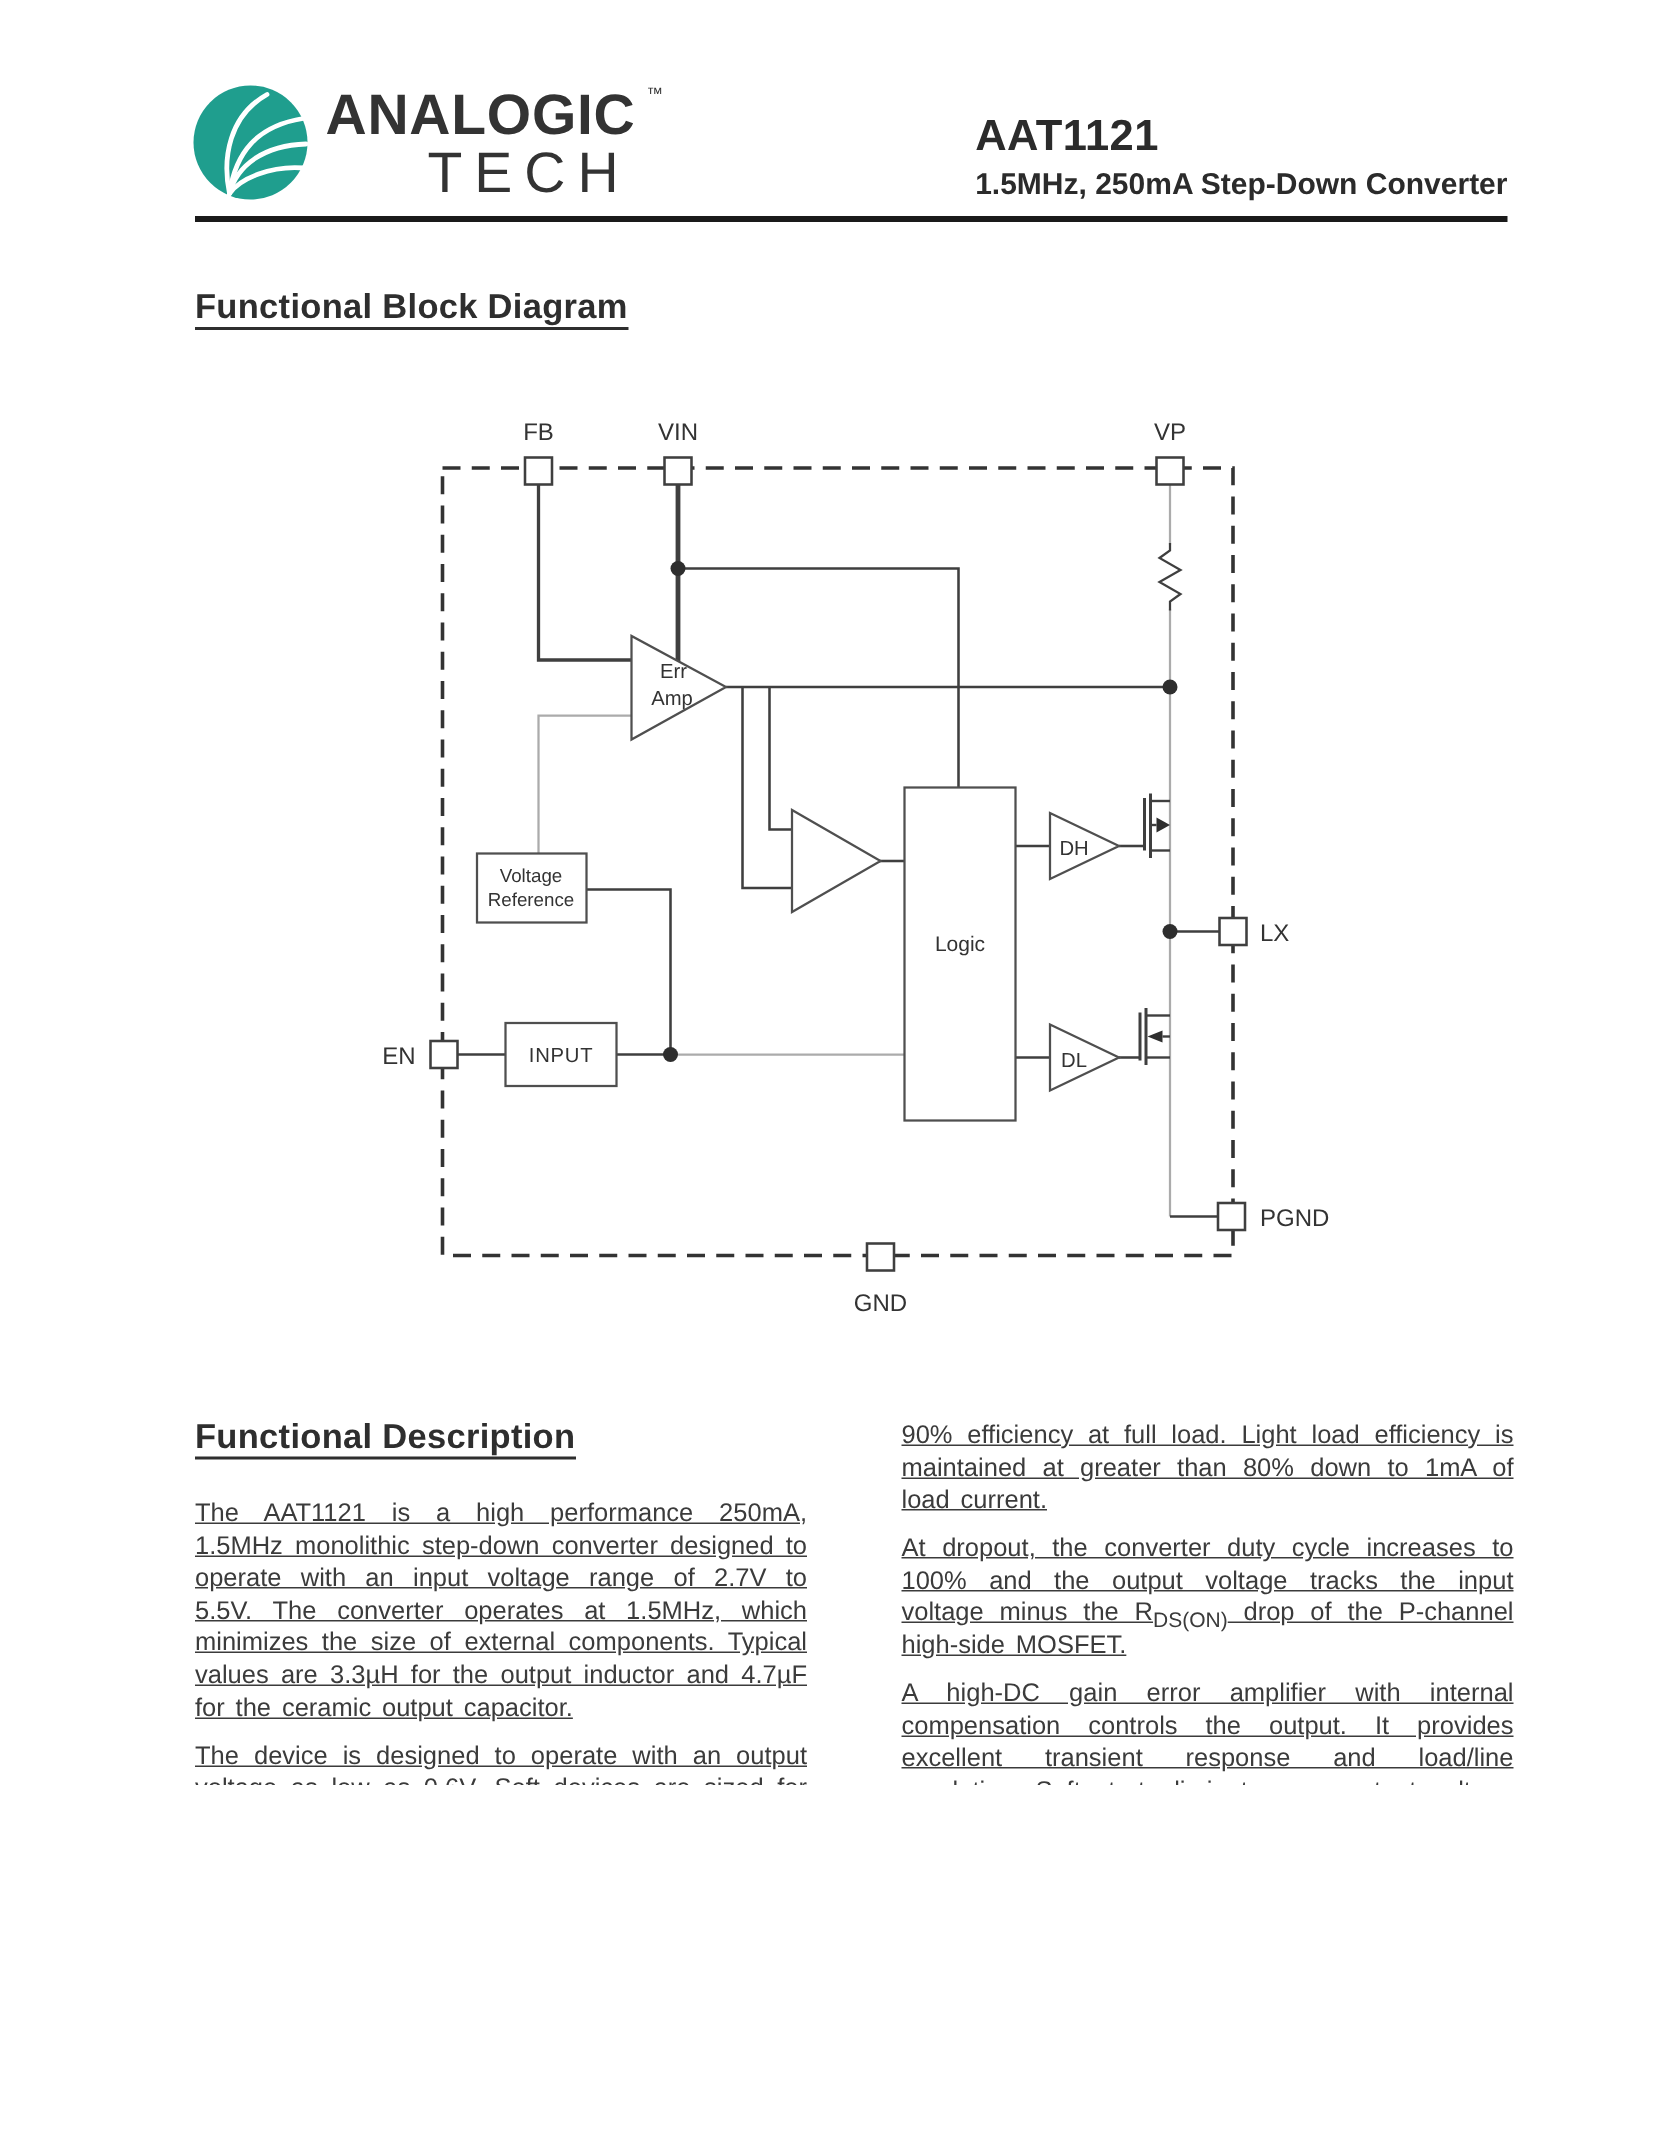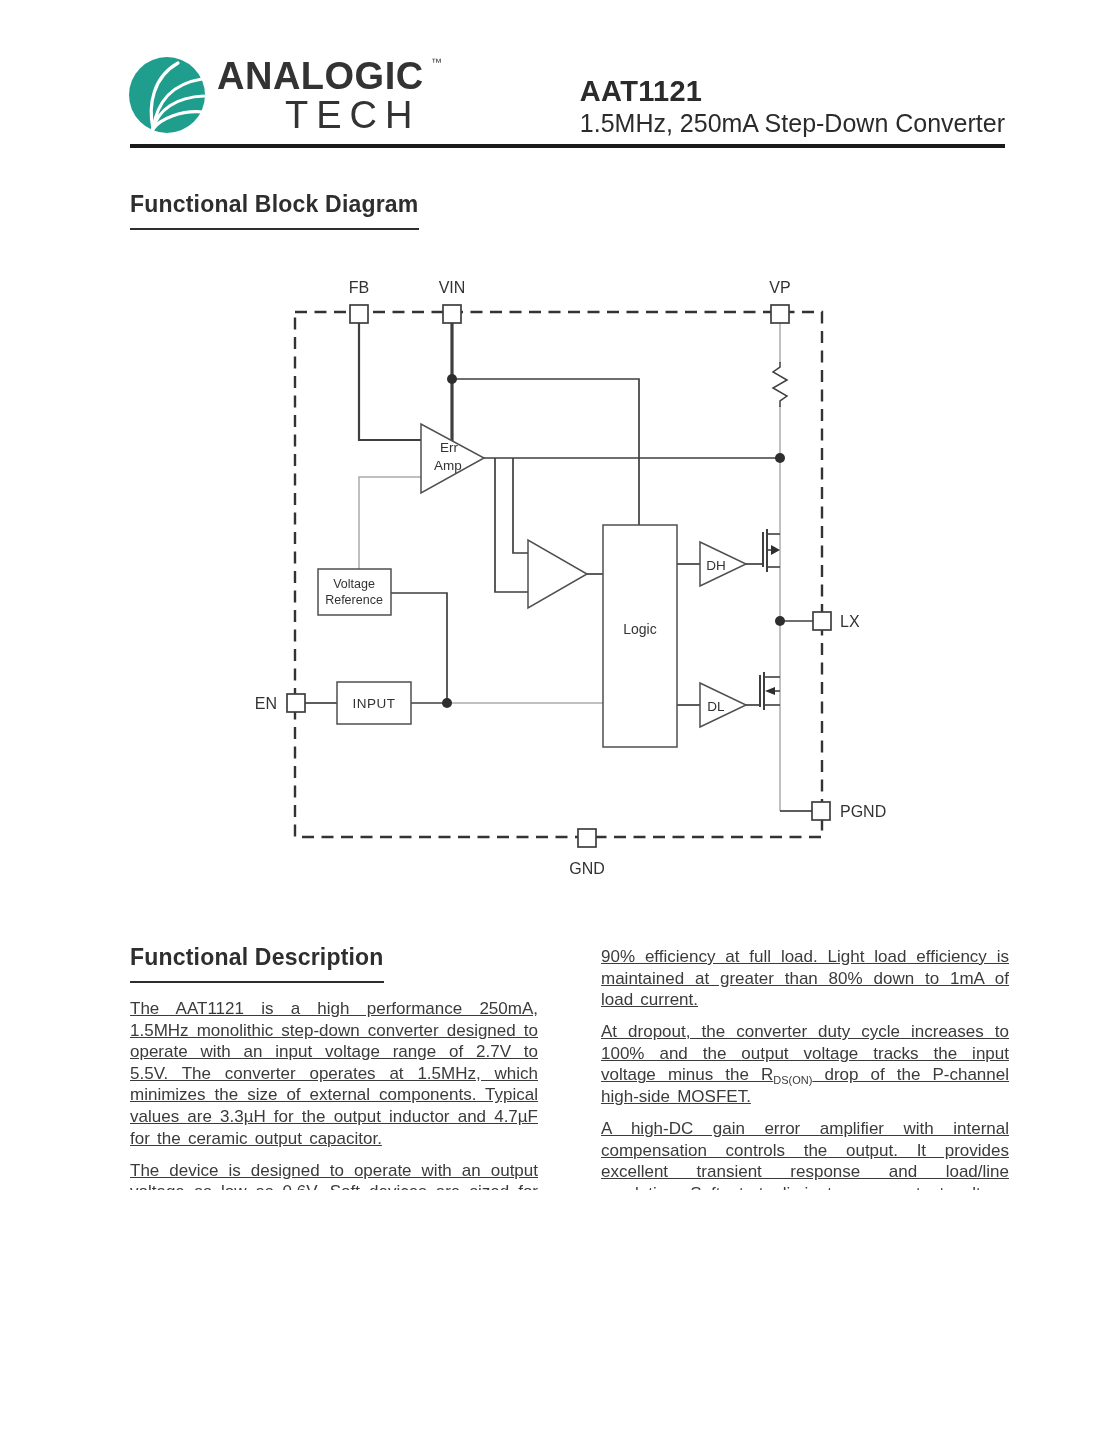--- a/index.html
+++ b/index.html
@@ -2,30 +2,30 @@
 <html><head>
 <meta charset="utf-8">
 <style>
   html,body{margin:0;padding:0;background:#fff;}
   .page{position:relative;width:1105px;height:1190px;background:#ffffff;
         font-family:"Liberation Sans",sans-serif;color:#3a3a3a;overflow:hidden;}
   .rule{position:absolute;left:130px;width:875px;height:3.5px;background:#1a1a1a;}
   .logo-svg{position:absolute;left:125px;top:48px;}
   .title-block{position:absolute;right:100px;top:74px;text-align:left;color:#2b2b2b;}
   .part-no{font-size:29px;font-weight:bold;line-height:34px;letter-spacing:0.3px;}
-  .subtitle{font-size:25px;font-weight:normal;line-height:30px;}
+  .subtitle{font-size:20px;font-weight:bold;line-height:30px;}
   .sec-head{position:absolute;left:130px;font-size:23px;font-weight:bold;color:#2e2e2e;
-            border-bottom:2.5px solid #2e2e2e;padding-bottom:10px;letter-spacing:0.2px;
+            border-bottom:2.5px solid #2e2e2e;padding-bottom:0;letter-spacing:0.2px;
             display:inline-block;}
   .diagram-svg{position:absolute;left:0;top:260px;}
   .col{position:absolute;width:408px;font-size:17px;line-height:21.6px;text-align:justify;
        word-spacing:2.5px;color:#3b3b3b;}
   .col p{margin:0 0 10.5px 0;text-decoration:underline;}
   .cont{text-align-last:justify;}
-  sub{font-size:11px;line-height:0;}
+  sub{font-size:14px;line-height:0;}
   .footer-id{position:absolute;left:130px;top:1326px;font-family:"Liberation Serif",serif;
              font-size:13.5px;color:#3a3a3a;}
   .page-num{position:absolute;right:100px;top:1321px;font-size:17px;color:#2e2e2e;}
   svg text{font-family:"Liberation Sans",sans-serif;fill:#333;}
   .pin-label{font-size:16px;}
   .blk-label-sm{font-size:12.5px;}
   .blk-label{font-size:13.5px;}
   .logic-label{font-size:14px;}
 </style>
 </head>

